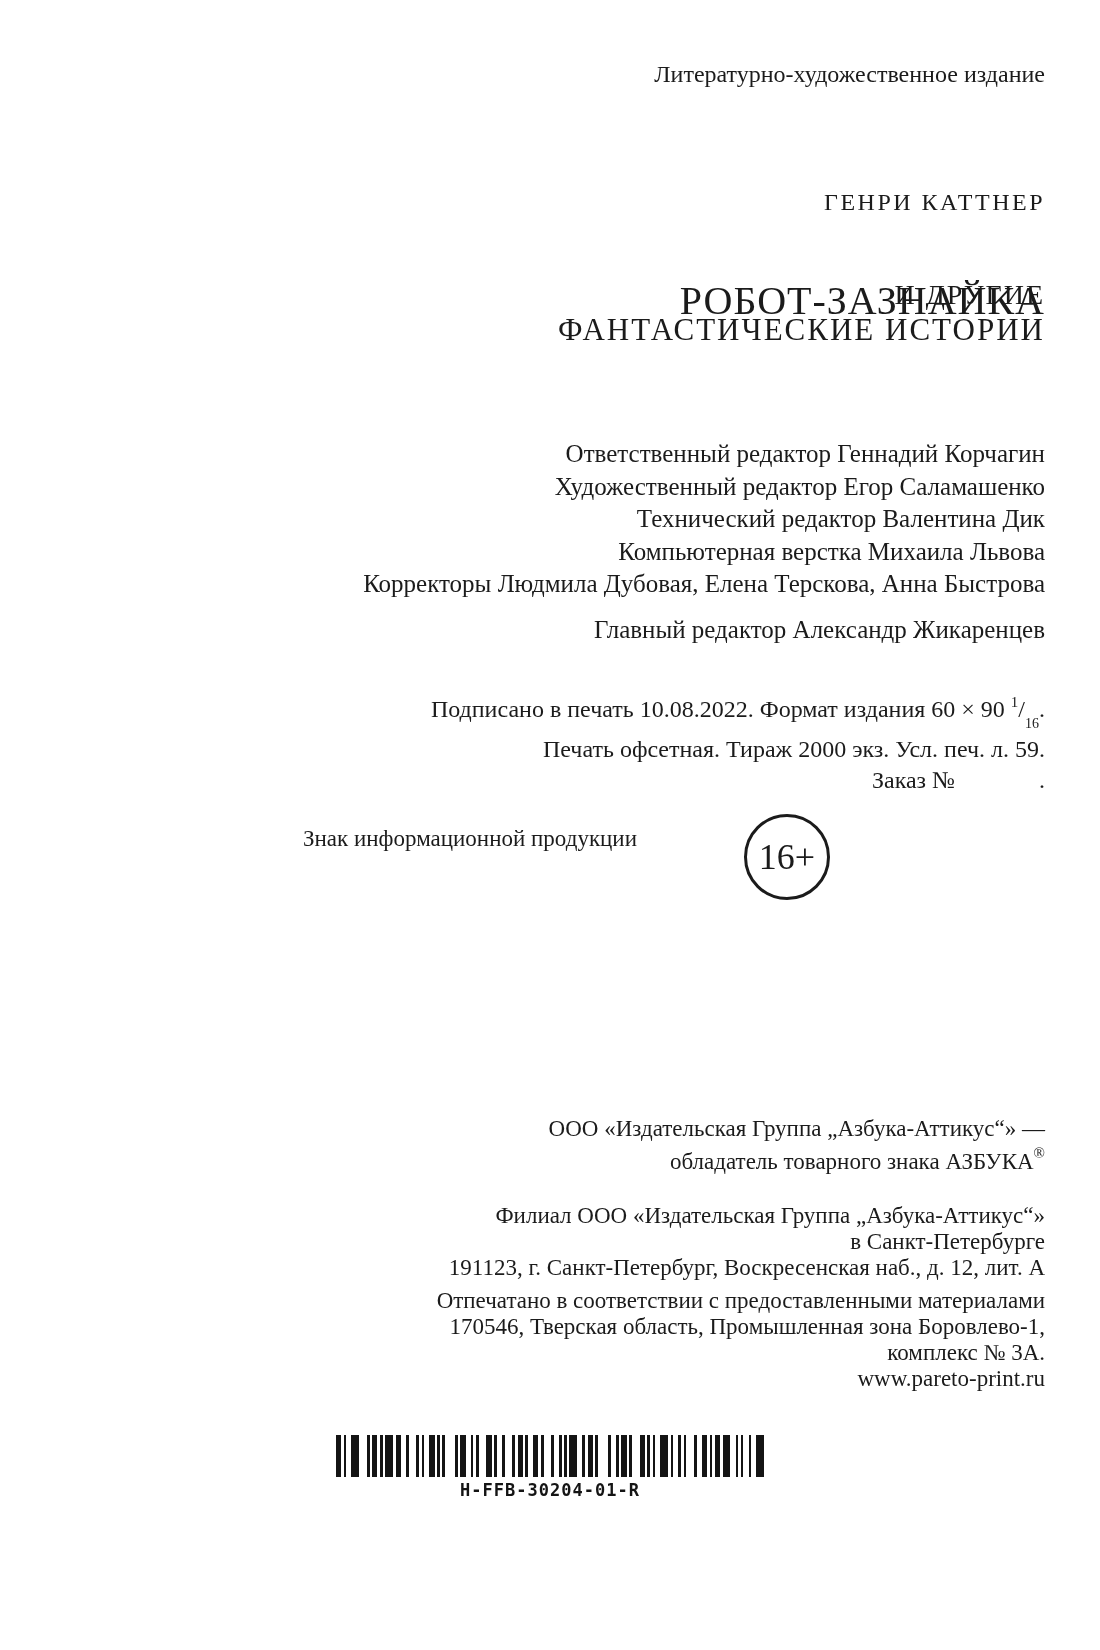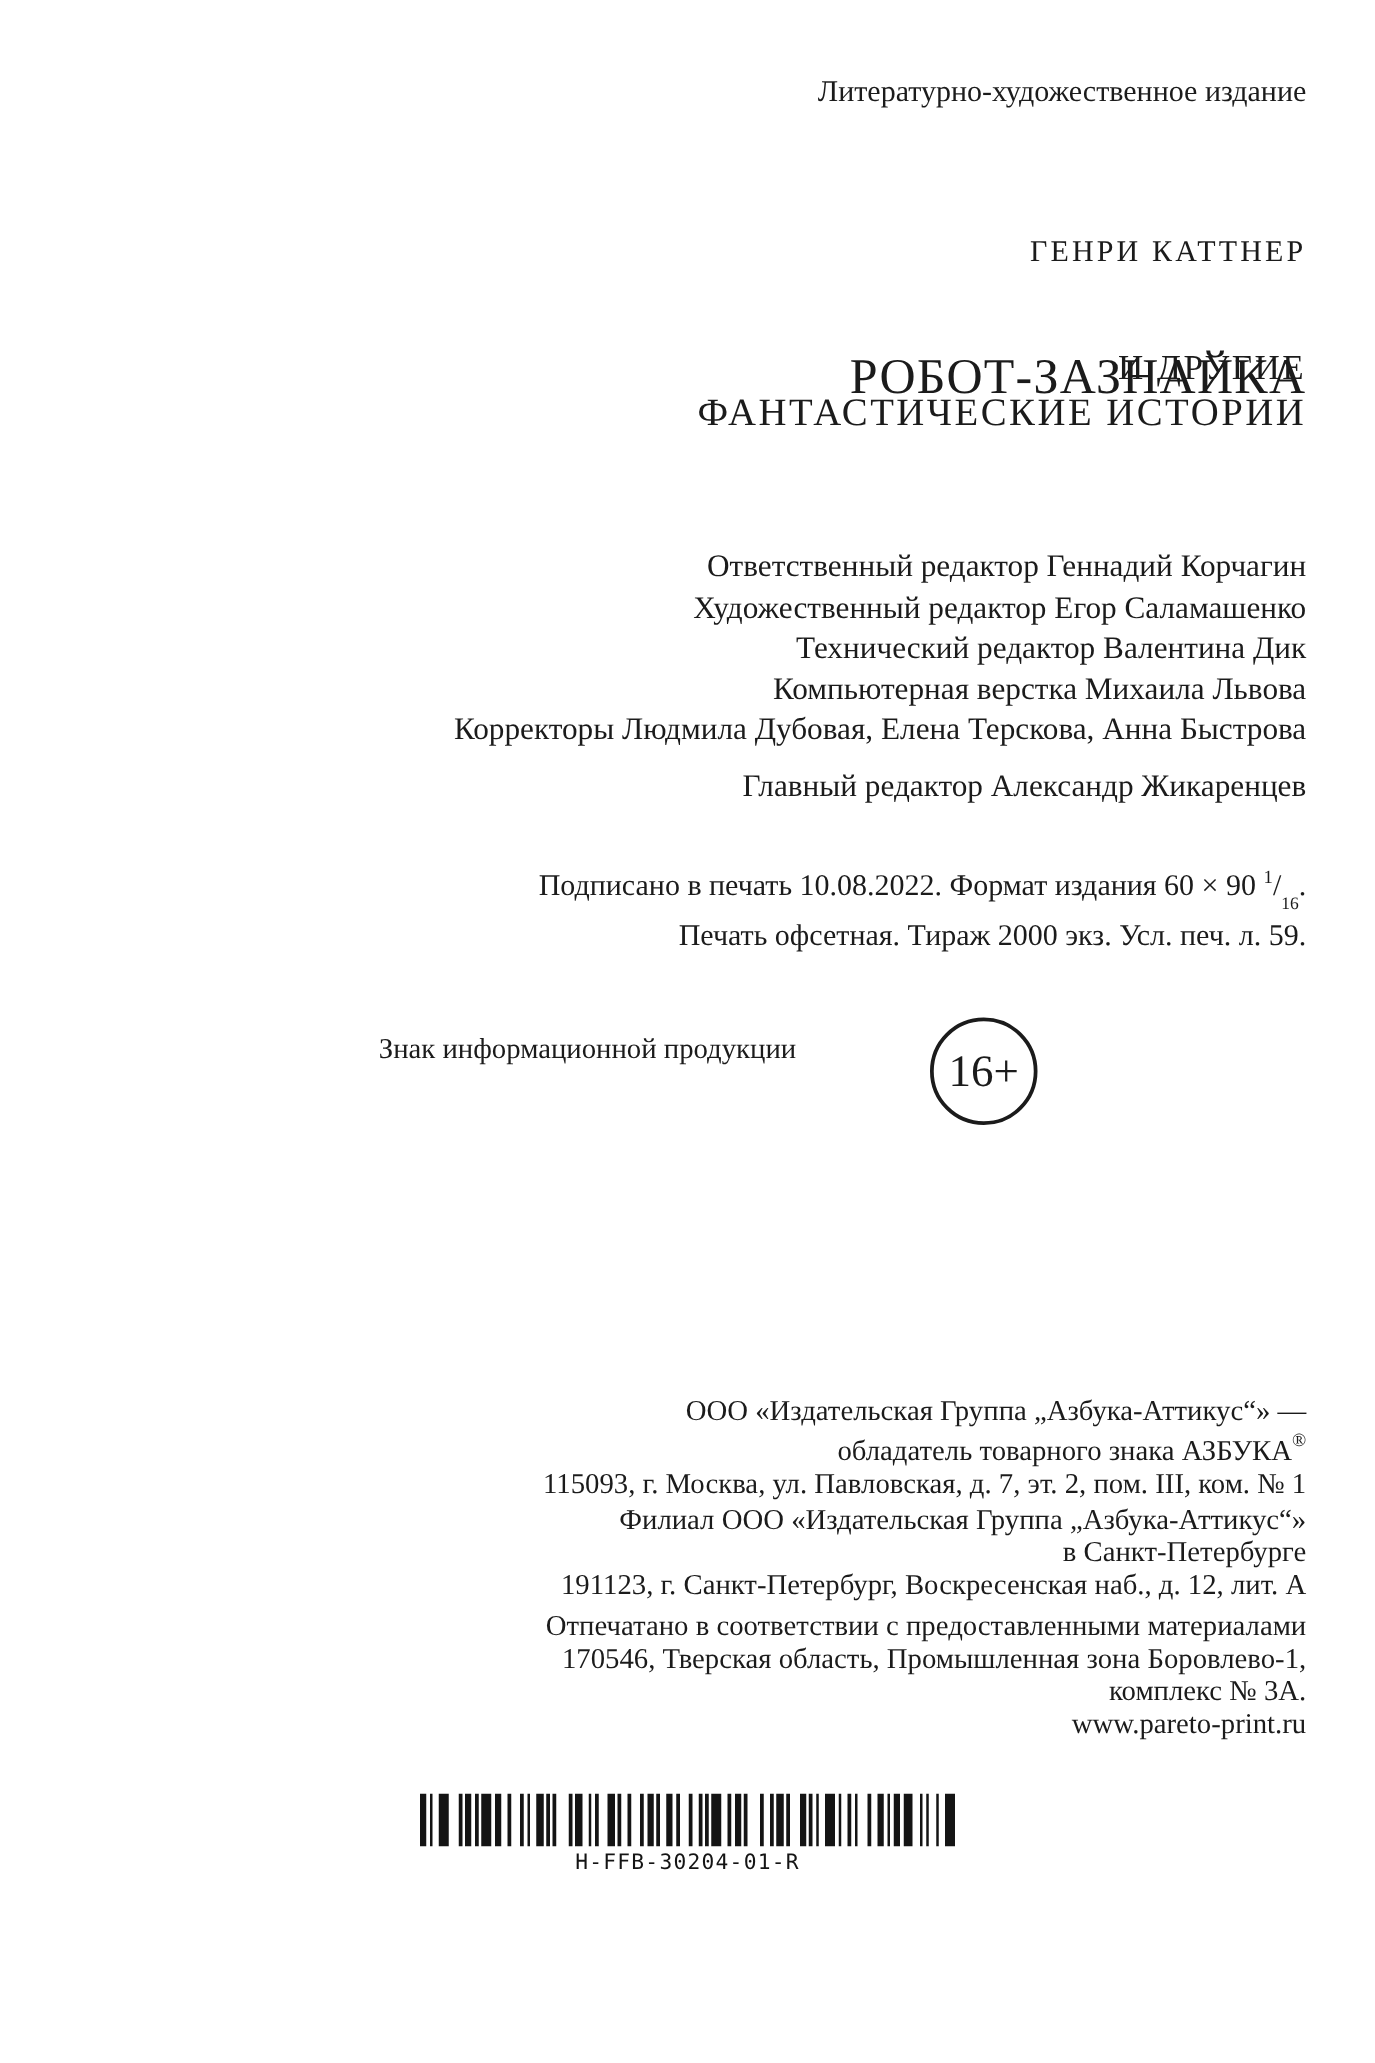--- a/index.html
+++ b/index.html
@@ -48,21 +48,21 @@
   sup.reg{font-size:15px;position:relative;top:-2px;}
 
   .barcode{top:1435px;}
   .barcode-bars{display:flex;justify-content:center;align-items:stretch;height:42px;}
   .barcode-bars span{display:block;height:100%;}
   .barcode-bars .bar{background:#141414;}
   .barcode-bars .gap{background:transparent;}
   .barcode-label{
     margin-top:3px;text-align:center;
     font-family:"DejaVu Sans Mono","Liberation Mono",monospace;
-    font-weight:normal;font-size:17px;letter-spacing:1px;color:#141414;
+    font-weight:bold;font-size:17px;letter-spacing:1px;color:#141414;
   }
 </style>
 </head>
 <body>
 
 <div class="page">
 
   <div class="abs edition-type">Литературно-художественное издание</div>
 
   <div class="abs author">ГЕНРИ КАТТНЕР</div>
@@ -76,31 +76,31 @@
     <div class="line">Технический редактор Валентина Дик</div>
     <div class="line">Компьютерная верстка Михаила Львова</div>
     <div class="line">Корректоры Людмила Дубовая, Елена Терскова, Анна Быстрова</div>
   </div>
 
   <div class="abs chief">Главный редактор Александр Жикаренцев</div>
 
   <div class="abs printinfo">
     <div class="line"><span>Подписано в печать 10.08.2022. Формат издания 60 × 90 </span><sup class="frac-num">1</sup><span class="frac-slash">/</span><sub class="frac-den">16</sub><span>.</span></div>
     <div class="line">Печать офсетная. Тираж 2000 экз. Усл. печ. л. 59.</div>
+    <div class="line">Заказ №&nbsp;&nbsp;&nbsp;&nbsp;&nbsp;&nbsp;&nbsp;&nbsp;&nbsp;&nbsp;&nbsp;&nbsp;&nbsp;&nbsp;.</div>
   </div>
 
   <div class="znak-caption">
     <div class="line">Знак информационной продукции</div>
   </div>
   <div class="age-circle">16+</div>
 
   <div class="abs publisher pub-g1">
     <div class="line">ООО «Издательская Группа „Азбука-Аттикус“» —</div>
     <div class="line"><span>обладатель товарного знака АЗБУКА</span><sup class="reg">®</sup></div>
-    <div class="line">115093, г. Москва, ул. Павловская, д. 7, эт. 2, пом. III, ком. № 1</div>
   </div>
 
   <div class="abs publisher pub-g2">
     <div class="line">Филиал ООО «Издательская Группа „Азбука-Аттикус“»</div>
     <div class="line">в Санкт-Петербурге</div>
     <div class="line">191123, г. Санкт-Петербург, Воскресенская наб., д. 12, лит. А</div>
   </div>
 
   <div class="abs publisher pub-g3">
     <div class="line">Отпечатано в соответствии с предоставленными материалами</div>

